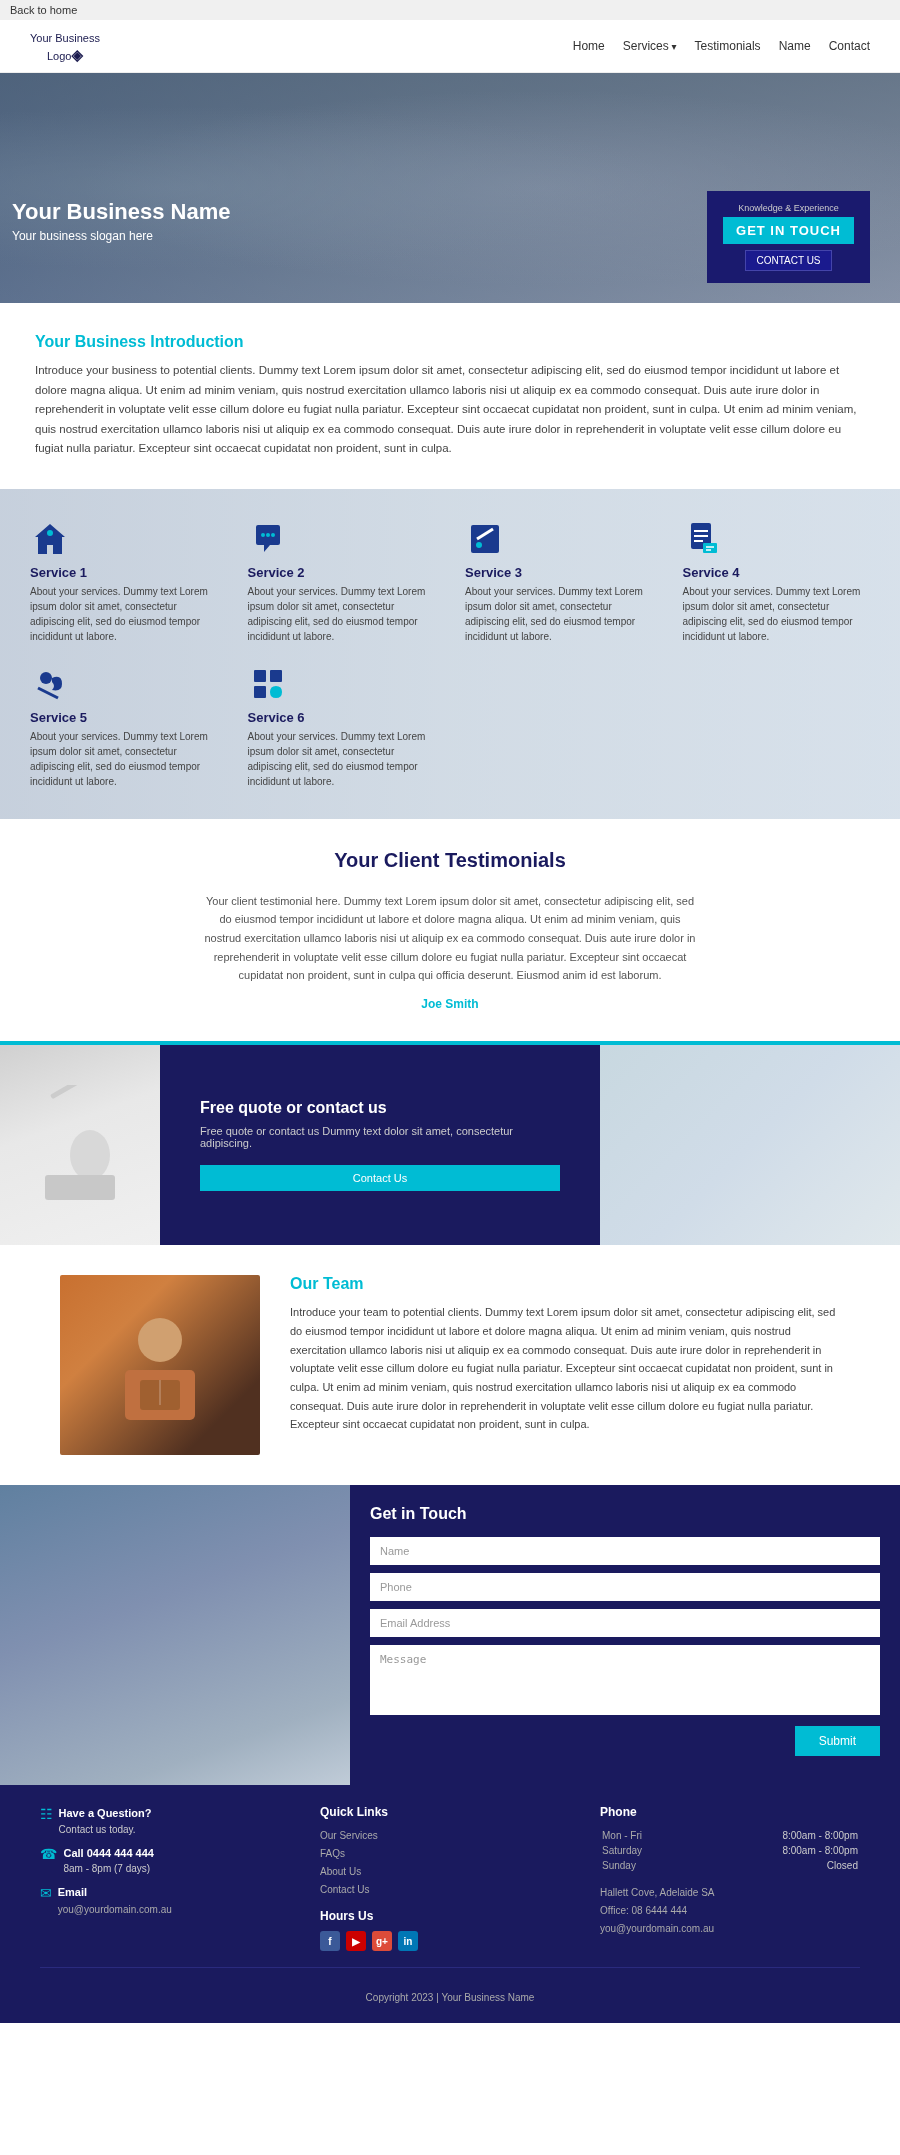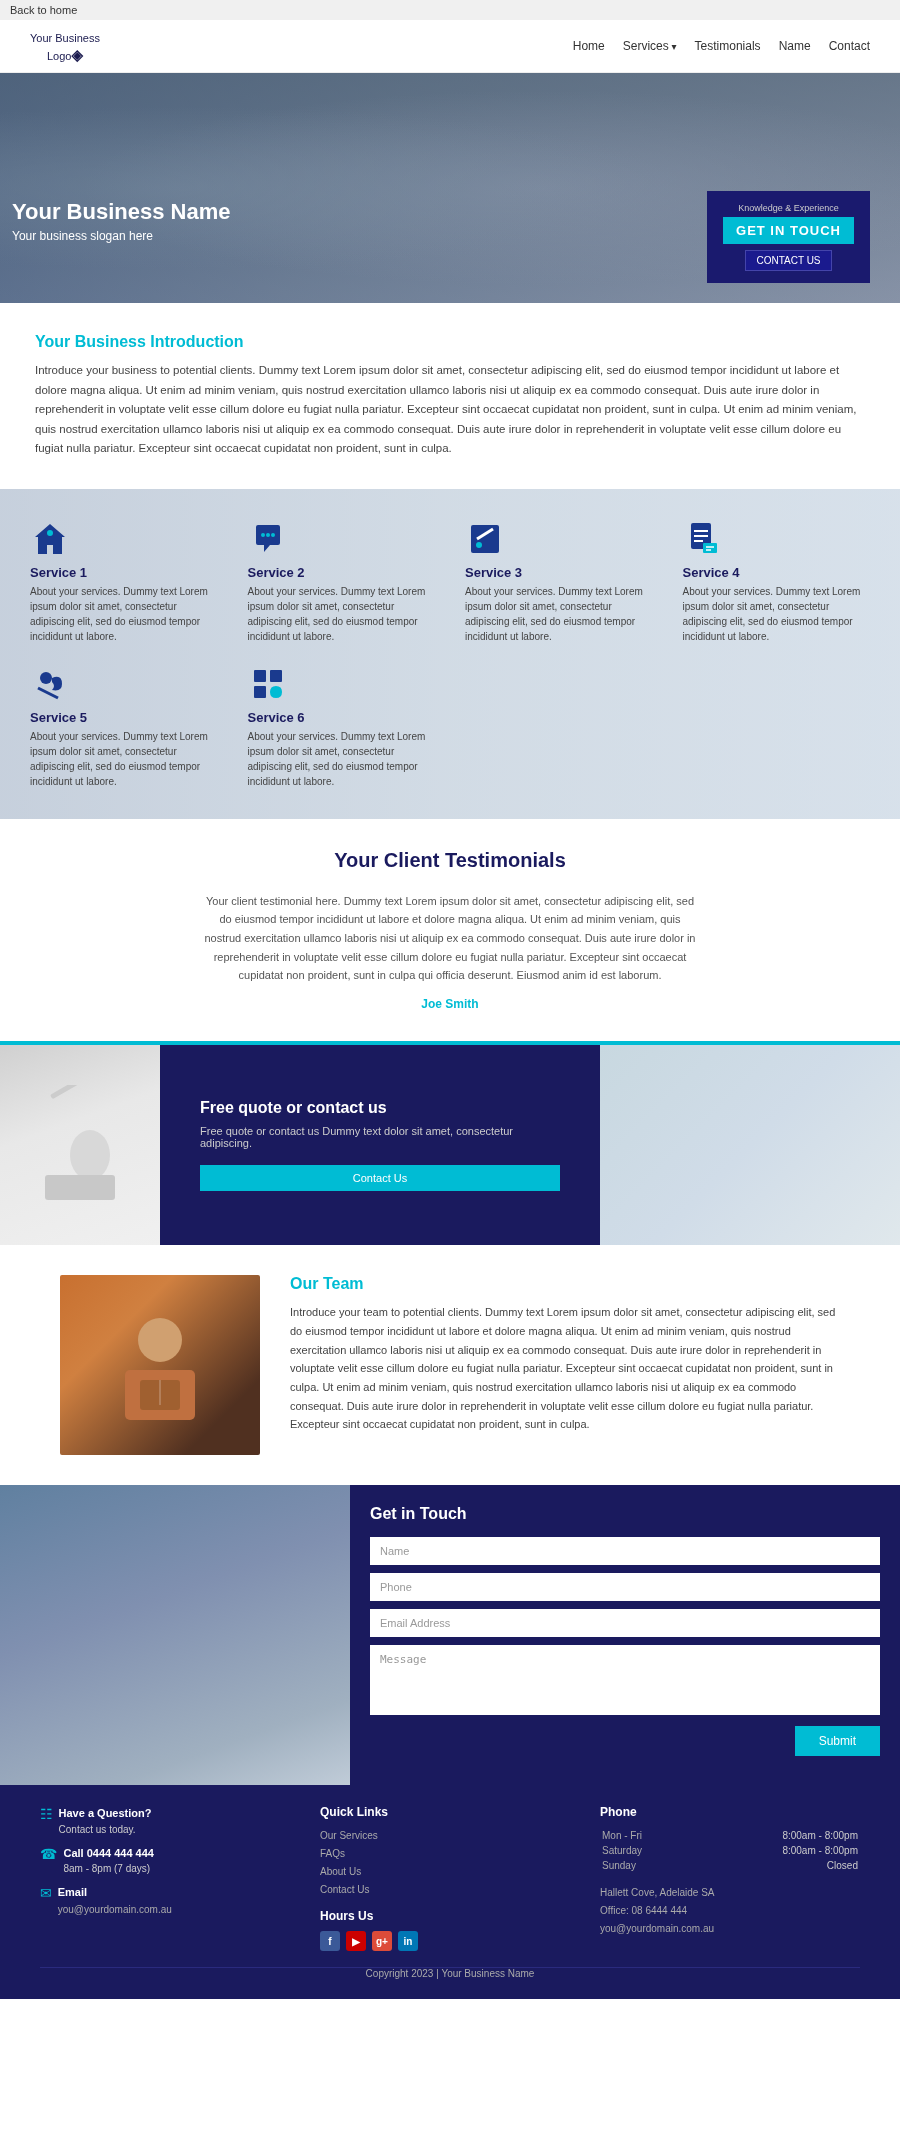--- a/index.html
+++ b/index.html
@@ -86,21 +86,21 @@
     .footer-contact-text strong { color: #fff; display: block; font-size: 11px; }
     .social-icons { display: flex; gap: 6px; margin-top: 6px; }
     .social-icon { width: 20px; height: 20px; border-radius: 3px; display: flex; align-items: center; justify-content: center; font-size: 10px; color: #fff; font-weight: bold; cursor: pointer; }
     .social-fb { background: #3b5998; }
     .social-yt { background: #cc0000; }
     .social-gp { background: #dd4b39; }
     .social-li { background: #0077b5; }
     .hours-table { width: 100%; }
     .hours-table tr td { color: #aaa; font-size: 10px; padding: 1px 0; }
     .hours-table tr td:last-child { text-align: right; color: #ccc; }
-    .footer-bottom { border-top: 1px solid #2a2a7e; padding-top: 0; text-align: center; color: #aaa; font-size: 10px; }
+    .footer-bottom { border-top: 1px solid #2a2a7e; padding-top: 24px; text-align: center; color: #aaa; font-size: 10px; }
     .teal-bar { height: 4px; background: #00bcd4; }
 
     
     .hero-overlay-img { position: absolute; inset: 0; background: 
       radial-gradient(ellipse at 20% 50%, rgba(120,140,160,0.5) 0%, transparent 50%),
       radial-gradient(ellipse at 60% 50%, rgba(150,160,180,0.4) 0%, transparent 60%),
       linear-gradient(180deg, rgba(60,80,100,0.6) 0%, rgba(40,60,90,0.3) 100%); }
 
     input[data-name="name-input"]::placeholder,
     input[data-name="phone-input"]::placeholder,

